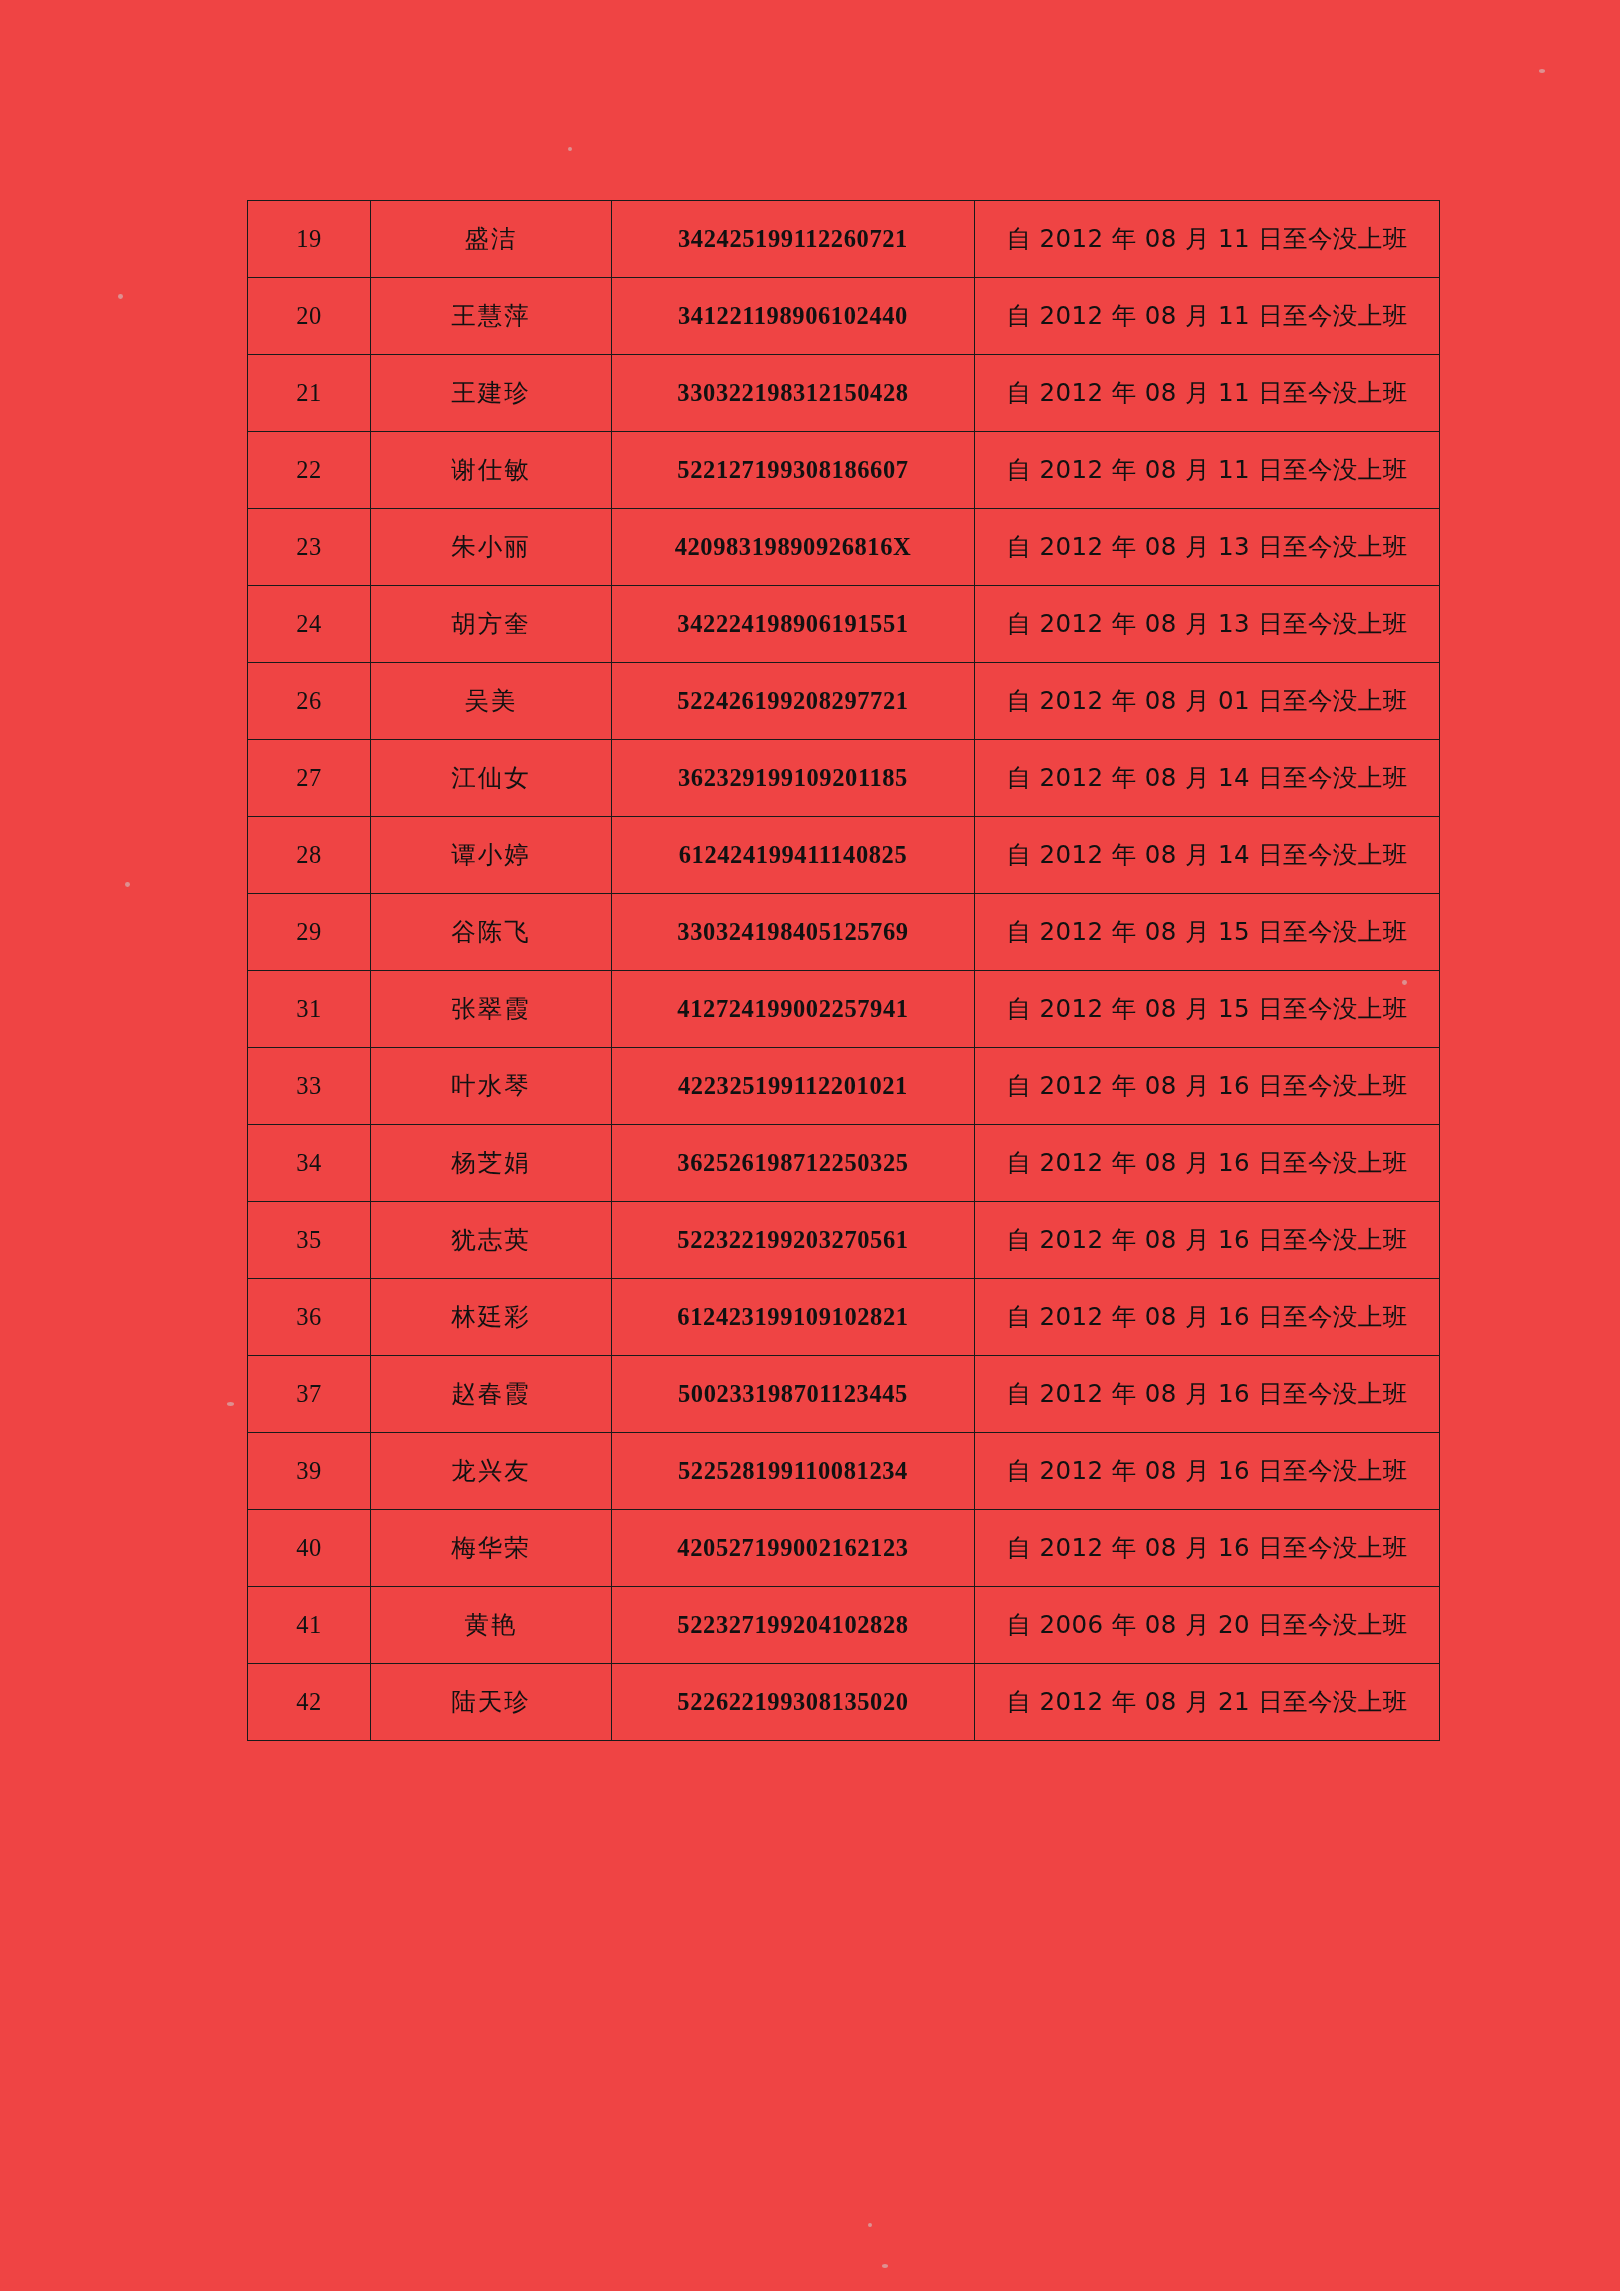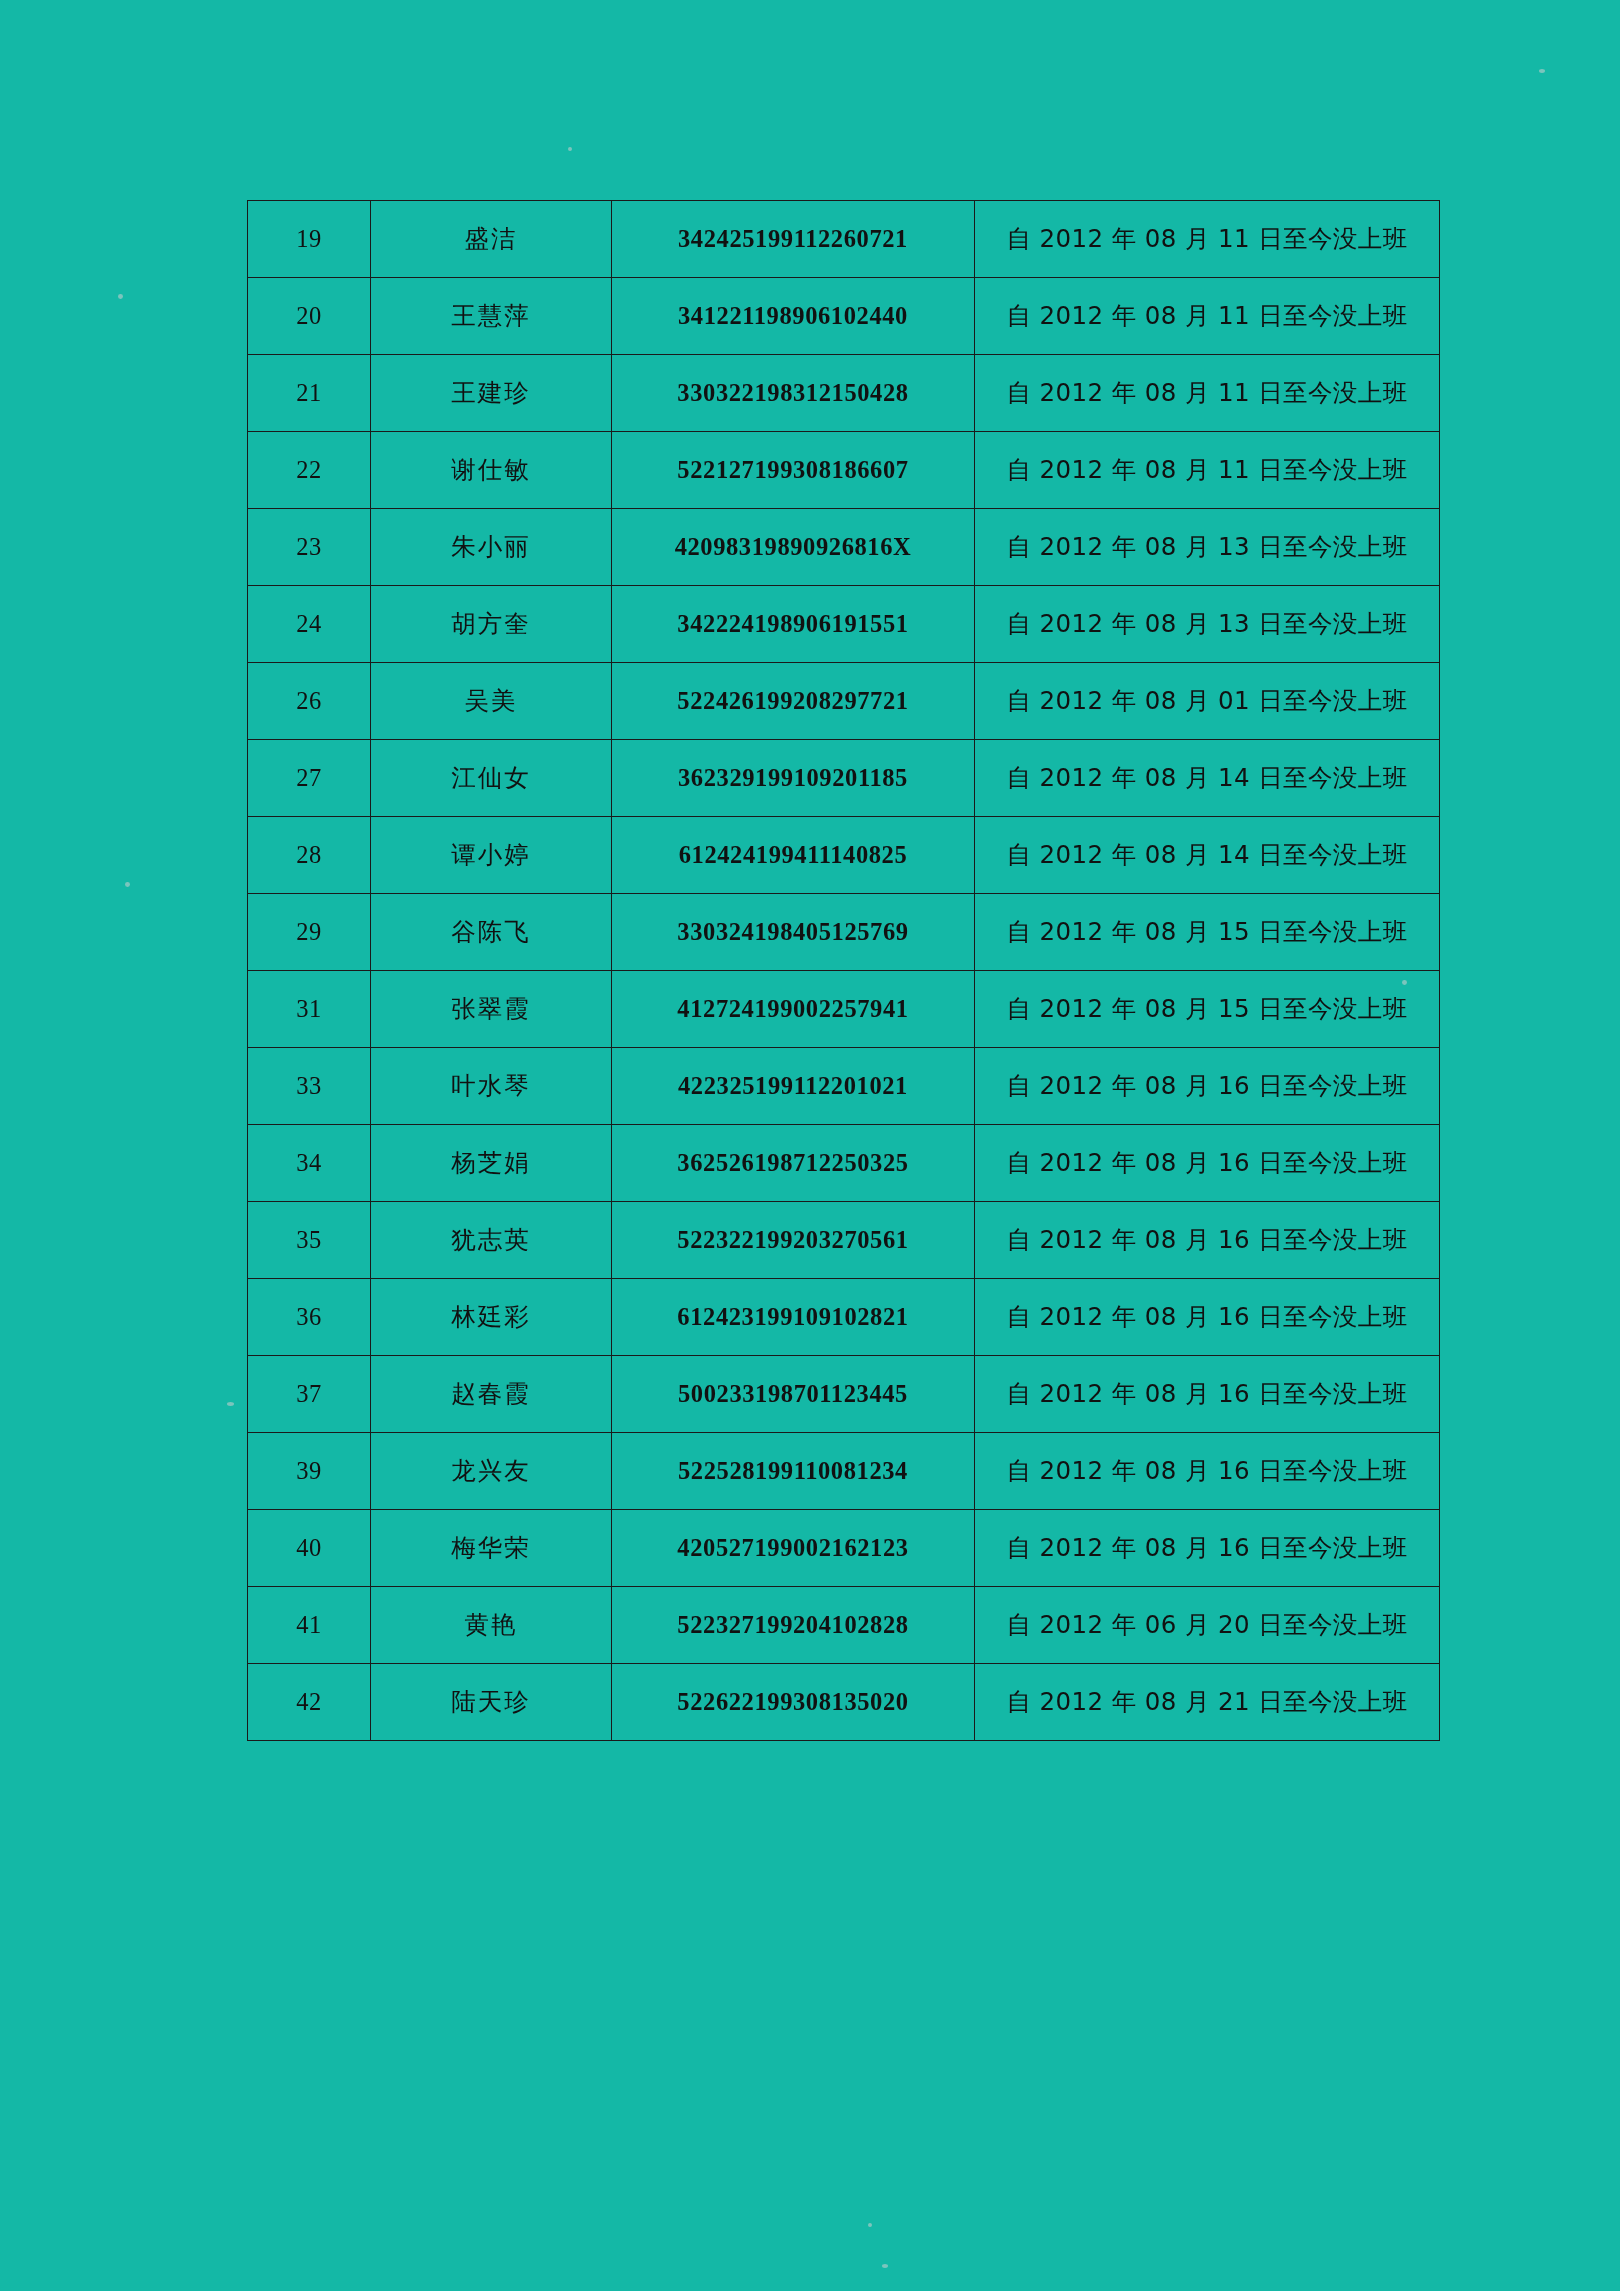--- a/index.html
+++ b/index.html
@@ -11,21 +11,21 @@
     width: 1620px;
     height: 2292px;
     position: relative;
     font-family: "Liberation Serif", "DejaVu Serif", serif;
     color: #111111;
   }
   
   .page {
     position: absolute;
     inset: 0;
-    background: #14b8a6;
+    background: #ef4444;
     text-decoration: underline;
   }
   .speck {
     position: absolute;
     background: #cfcfcf;
     border-radius: 50%;
     opacity: .55;
   }
   .table-wrap {
     position: absolute;
@@ -203,21 +203,21 @@
         <tr>
           <td class="idx">40</td>
           <td class="name">梅华荣</td>
           <td class="id">420527199002162123</td>
           <td class="note">自 2012 年 08 月 16 日至今没上班</td>
         </tr>
         <tr>
           <td class="idx">41</td>
           <td class="name">黄艳</td>
           <td class="id">522327199204102828</td>
-          <td class="note">自 2012 年 06 月 20 日至今没上班</td>
+          <td class="note">自 2006 年 08 月 20 日至今没上班</td>
         </tr>
         <tr>
           <td class="idx">42</td>
           <td class="name">陆天珍</td>
           <td class="id">522622199308135020</td>
           <td class="note">自 2012 年 08 月 21 日至今没上班</td>
         </tr>
       </tbody>
     </table>
   </div>

